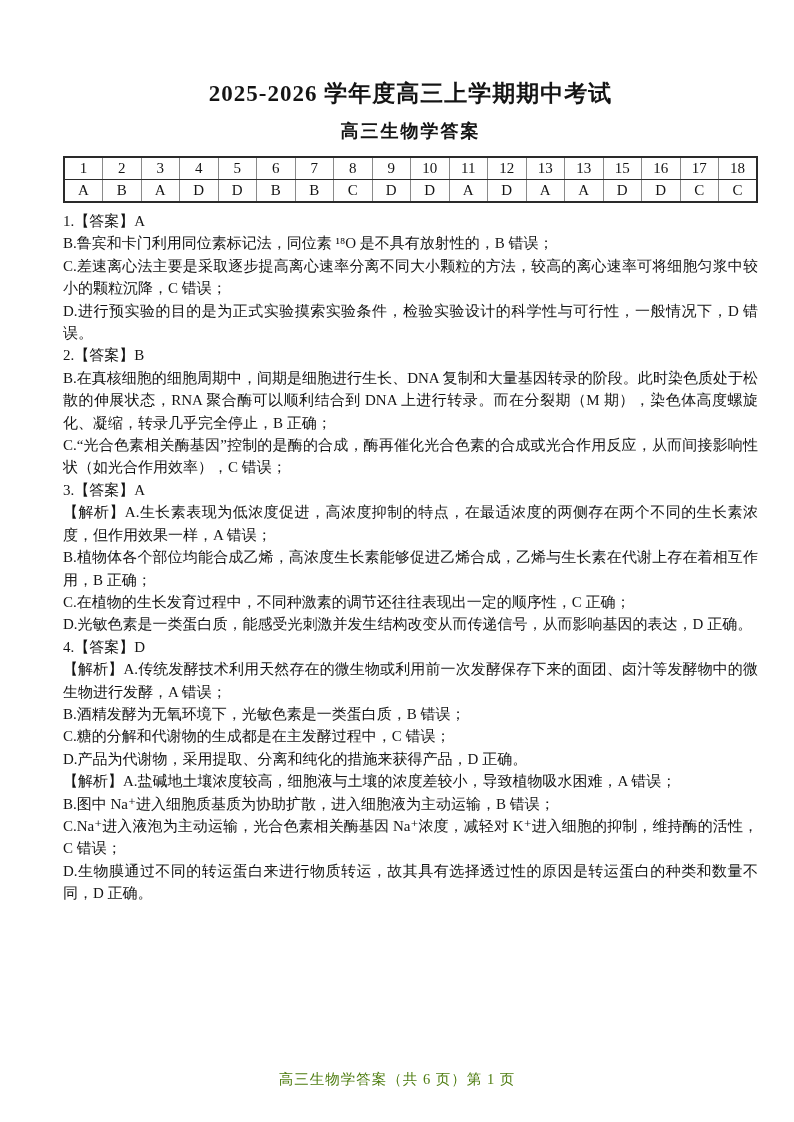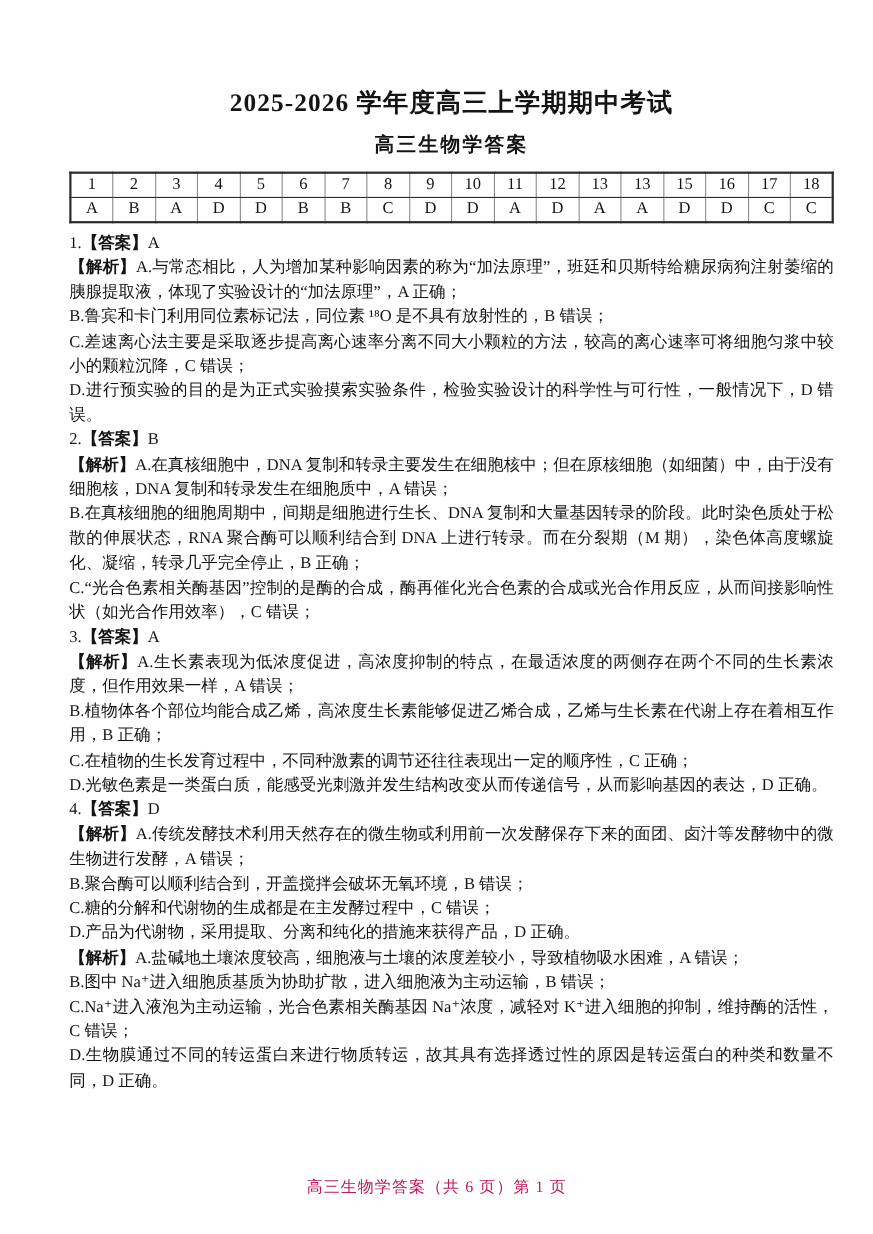--- a/index.html
+++ b/index.html
@@ -47,28 +47,28 @@
     padding: 0;
     font-family: "Liberation Serif", "DejaVu Serif", serif;
   }
   .body-text { font-size: 15px; line-height: 22.4px; }
   .body-text p {
     margin: 0;
     text-align: justify;
     text-justify: inter-ideograph;
     word-break: break-all;
   }
-  .bold { font-weight: bold; }
+  .bold { font-weight: normal; }
   .footer {
     position: absolute;
     left: 0; right: 0;
     bottom: 33px;
     text-align: center;
     font-size: 14.5px;
-    color: #be185d;
+    color: #4d7c0f;
     letter-spacing: 1px;
   }
 </style>
 </head>
 <body>
 
 <div class="page">
 
   <h1 class="title">2025-2026 学年度高三上学期期中考试</h1>
   <h2 class="subtitle">高三生物学答案</h2>
@@ -115,45 +115,43 @@
         <td>C</td>
         <td>C</td>
       </tr>
     </tbody>
   </table>
 
   <div class="body-text">
 
     <section>
       <p><span>1.</span><span class="bold">【答案】</span><span>A</span></p>
-      <p><span class="bold">【解析】</span><span>A.与常态相比，人为增加某种影响因素的称为“加法原理”，班廷和贝斯特给糖尿病狗注射萎缩的胰腺提取液，体现了实验设计的“加法原理”，A 正确；</span></p>
       <p>B.鲁宾和卡门利用同位素标记法，同位素 ¹⁸O 是不具有放射性的，B 错误；</p>
       <p>C.差速离心法主要是采取逐步提高离心速率分离不同大小颗粒的方法，较高的离心速率可将细胞匀浆中较小的颗粒沉降，C 错误；</p>
       <p>D.进行预实验的目的是为正式实验摸索实验条件，检验实验设计的科学性与可行性，一般情况下，D 错误。</p>
     </section>
 
     <section>
       <p><span>2.</span><span class="bold">【答案】</span><span>B</span></p>
-      <p><span class="bold">【解析】</span><span>A.在真核细胞中，DNA 复制和转录主要发生在细胞核中；但在原核细胞（如细菌）中，由于没有细胞核，DNA 复制和转录发生在细胞质中，A 错误；</span></p>
       <p>B.在真核细胞的细胞周期中，间期是细胞进行生长、DNA 复制和大量基因转录的阶段。此时染色质处于松散的伸展状态，RNA 聚合酶可以顺利结合到 DNA 上进行转录。而在分裂期（M 期），染色体高度螺旋化、凝缩，转录几乎完全停止，B 正确；</p>
       <p>C.“光合色素相关酶基因”控制的是酶的合成，酶再催化光合色素的合成或光合作用反应，从而间接影响性状（如光合作用效率），C 错误；</p>
     </section>
 
     <section>
       <p><span>3.</span><span class="bold">【答案】</span><span>A</span></p>
       <p><span class="bold">【解析】</span><span>A.生长素表现为低浓度促进，高浓度抑制的特点，在最适浓度的两侧存在两个不同的生长素浓度，但作用效果一样，A 错误；</span></p>
       <p>B.植物体各个部位均能合成乙烯，高浓度生长素能够促进乙烯合成，乙烯与生长素在代谢上存在着相互作用，B 正确；</p>
       <p>C.在植物的生长发育过程中，不同种激素的调节还往往表现出一定的顺序性，C 正确；</p>
       <p>D.光敏色素是一类蛋白质，能感受光刺激并发生结构改变从而传递信号，从而影响基因的表达，D 正确。</p>
     </section>
 
     <section>
       <p><span>4.</span><span class="bold">【答案】</span><span>D</span></p>
       <p><span class="bold">【解析】</span><span>A.传统发酵技术利用天然存在的微生物或利用前一次发酵保存下来的面团、卤汁等发酵物中的微生物进行发酵，A 错误；</span></p>
-      <p>B.聚合酶可以顺利结合到，开盖搅拌会破坏无氧环境，B 错误；</p>
+      <p>B.酒精发酵为无氧环境下，光敏色素是一类蛋白质，B 错误；</p>
       <p>C.糖的分解和代谢物的生成都是在主发酵过程中，C 错误；</p>
       <p>D.产品为代谢物，采用提取、分离和纯化的措施来获得产品，D 正确。</p>
     </section>
 
     <section>
       <p><span class="bold">【解析】</span><span>A.盐碱地土壤浓度较高，细胞液与土壤的浓度差较小，导致植物吸水困难，A 错误；</span></p>
       <p>B.图中 Na⁺进入细胞质基质为协助扩散，进入细胞液为主动运输，B 错误；</p>
       <p>C.Na⁺进入液泡为主动运输，光合色素相关酶基因 Na⁺浓度，减轻对 K⁺进入细胞的抑制，维持酶的活性，C 错误；</p>
       <p>D.生物膜通过不同的转运蛋白来进行物质转运，故其具有选择透过性的原因是转运蛋白的种类和数量不同，D 正确。</p>
     </section>

